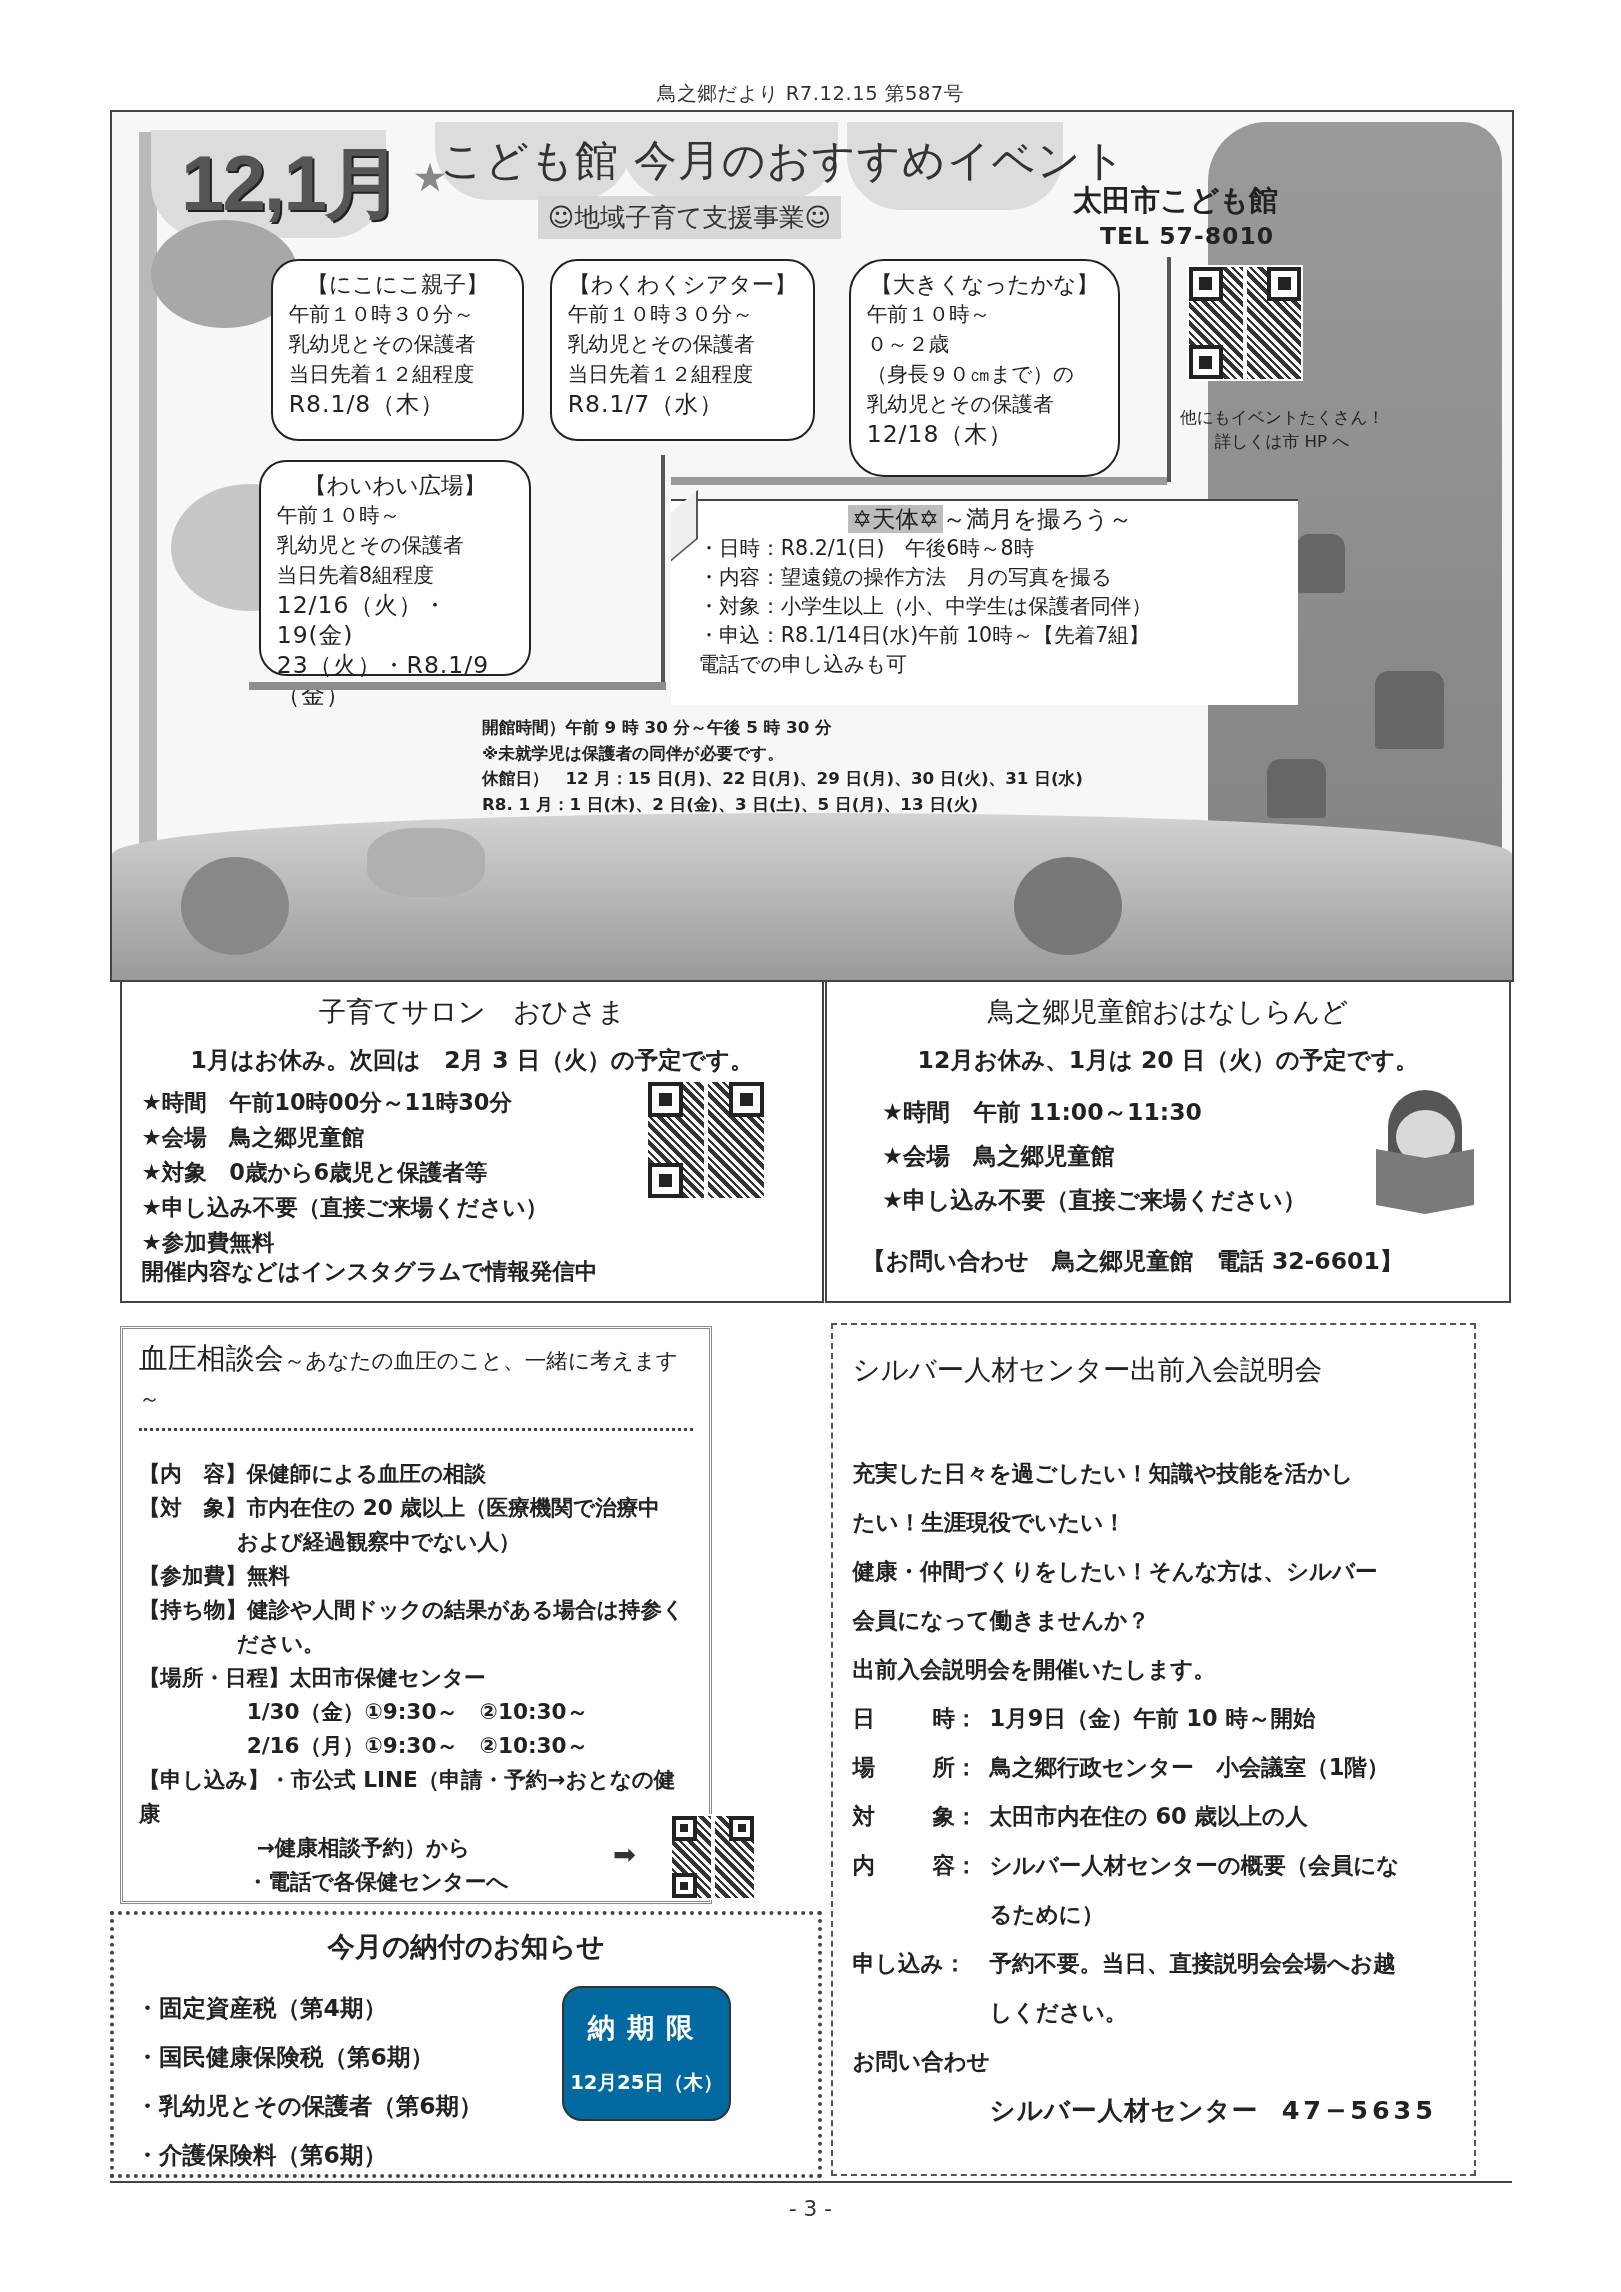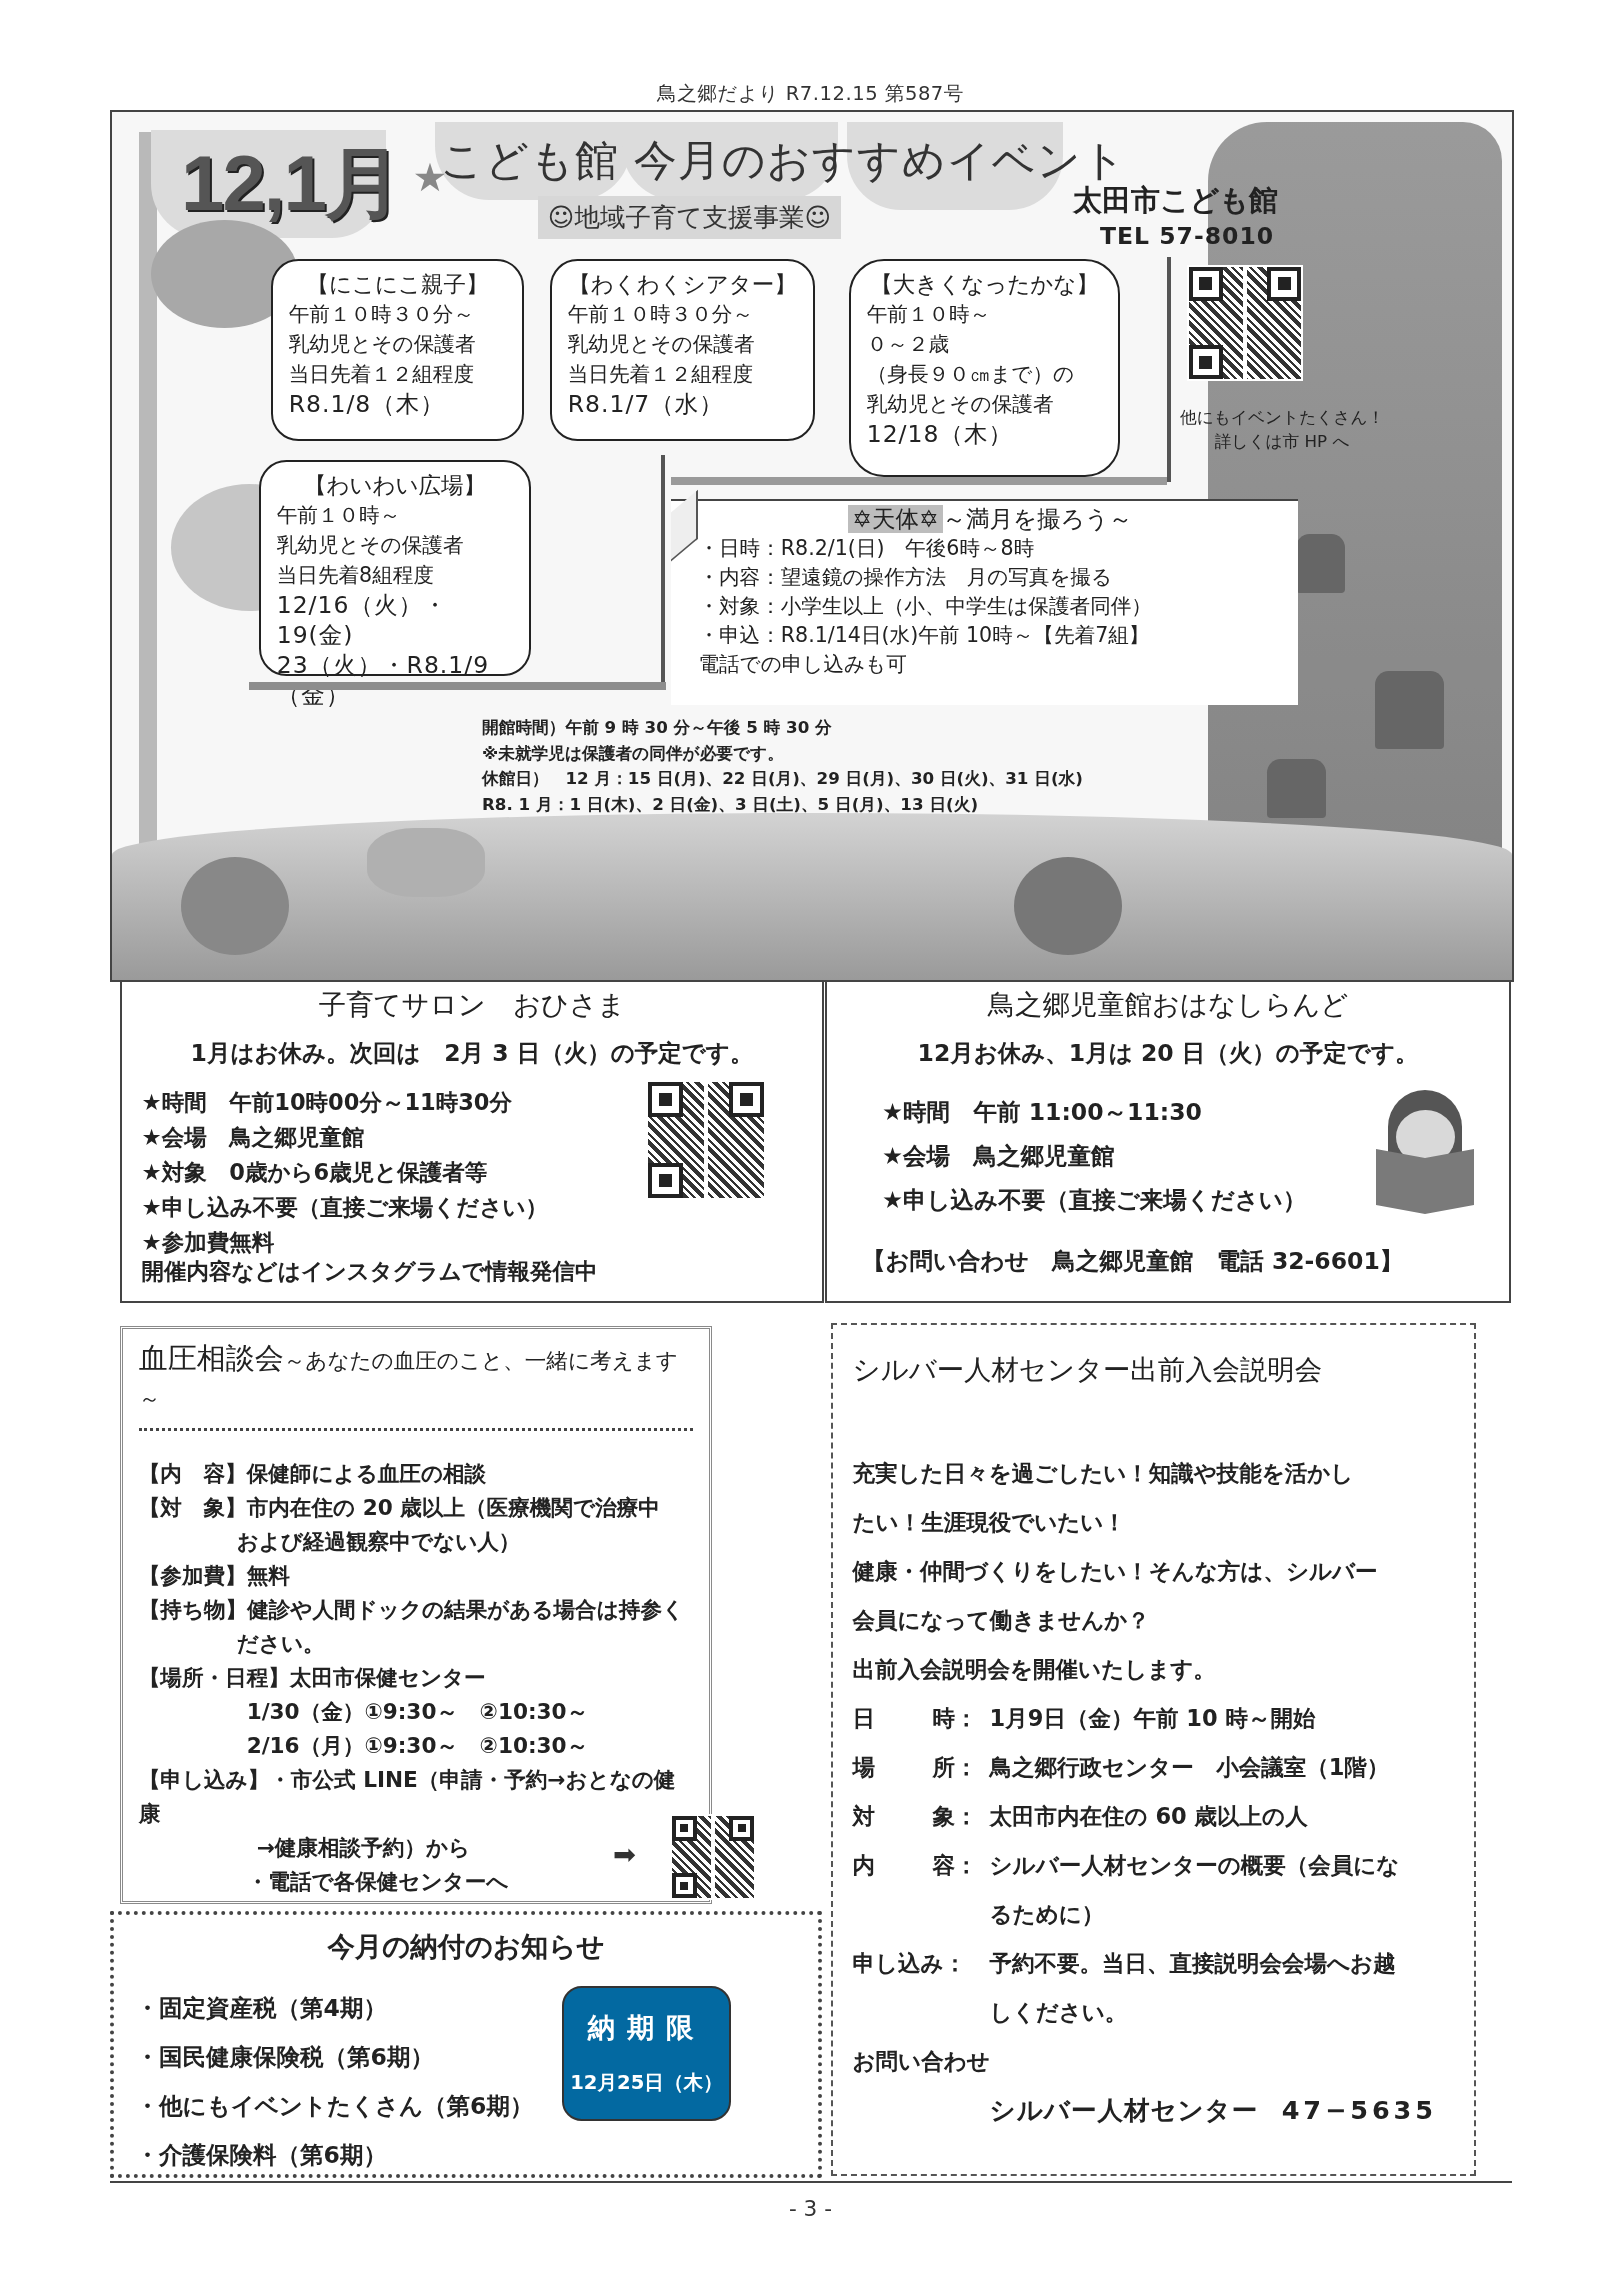--- a/index.html
+++ b/index.html
@@ -43,21 +43,21 @@
   .tentai .ttl .hl { background: #bdbdbd; padding: 0 3.9px; }
   .tentai .fold { position: absolute; left: 0; top: 0; width: 27.4px; height: 49px; border-right: 2px solid #555; border-bottom: 2px solid #555; transform: skewY(-40deg); background: #eee; }
   .shelf-line { position: absolute; height: 7.8px; background: #8d8d8d; }
 
   .hours { position: absolute; left: 370px; top: 603px; font-size: 16.7px; line-height: 25.5px; font-weight: bold; color: #222; }
 
   
   .mid-box { position: absolute; top: 980px; height: 323px; border: 2.9px double #444; background: #fff; }
   .salon { left: 120px; width: 704px; }
   .ohanashi { left: 825px; width: 686px; }
-  .mid-title { text-align: center; font-size: 27.4px; margin-top: 5px; color: #222; }
+  .mid-title { text-align: center; font-size: 27.4px; margin-top: 12px; color: #222; }
   .mid-sub { text-align: center; font-size: 23.5px; margin-top: 13.7px; font-weight: bold; color: #222; }
   .salon .list { position: absolute; left: 19.6px; top: 103px; font-size: 22.5px; line-height: 35px; font-weight: bold; color: #222; }
   .salon .note { position: absolute; left: 19.6px; top: 274px; font-size: 22.5px; font-weight: bold; color: #222; }
   .ohanashi .list { position: absolute; left: 55px; top: 108px; font-size: 23.5px; line-height: 44px; font-weight: bold; color: #222; }
   .ohanashi .contact { position: absolute; left: 35px; top: 263px; font-size: 23.5px; font-weight: bold; color: #222; }
   .girl { position: absolute; left: 549px; top: 108px; width: 98px; height: 127px; }
   .girl .hair { position: absolute; left: 11.8px; top: 0; width: 74px; height: 78px; background: #555; border-radius: 37px 37px 9.8px 9.8px; }
   .girl .face { position: absolute; left: 19.6px; top: 19.6px; width: 59px; height: 54px; background: #d9d9d9; border-radius: 50%; }
   .girl .book { position: absolute; left: 0; top: 59px; width: 98px; height: 65px; background: #7a7a7a; clip-path: polygon(0 0, 50% 14%, 100% 0, 100% 86%, 50% 100%, 0 86%); }
 
@@ -252,21 +252,21 @@
       <span class="fp" style="right:0;top:0;"></span>
       <span class="fp" style="left:0;bottom:0;"></span>
   </div>
 </section>
 
 <section class="pay">
   <div class="ttl">今月の納付のお知らせ</div>
   <div class="items">
     <div>・固定資産税（第4期）</div>
     <div>・国民健康保険税（第6期）</div>
-    <div>・他にもイベントたくさん（第6期）</div>
+    <div>・乳幼児とその保護者（第6期）</div>
     <div>・介護保険料（第6期）</div>
   </div>
   <div class="deadline">
     <div class="a">納期限</div>
     <div class="b">12月25日（木）</div>
   </div>
 </section>
 
 <section class="silver">
   <div class="ttl">シルバー人材センター出前入会説明会</div>

